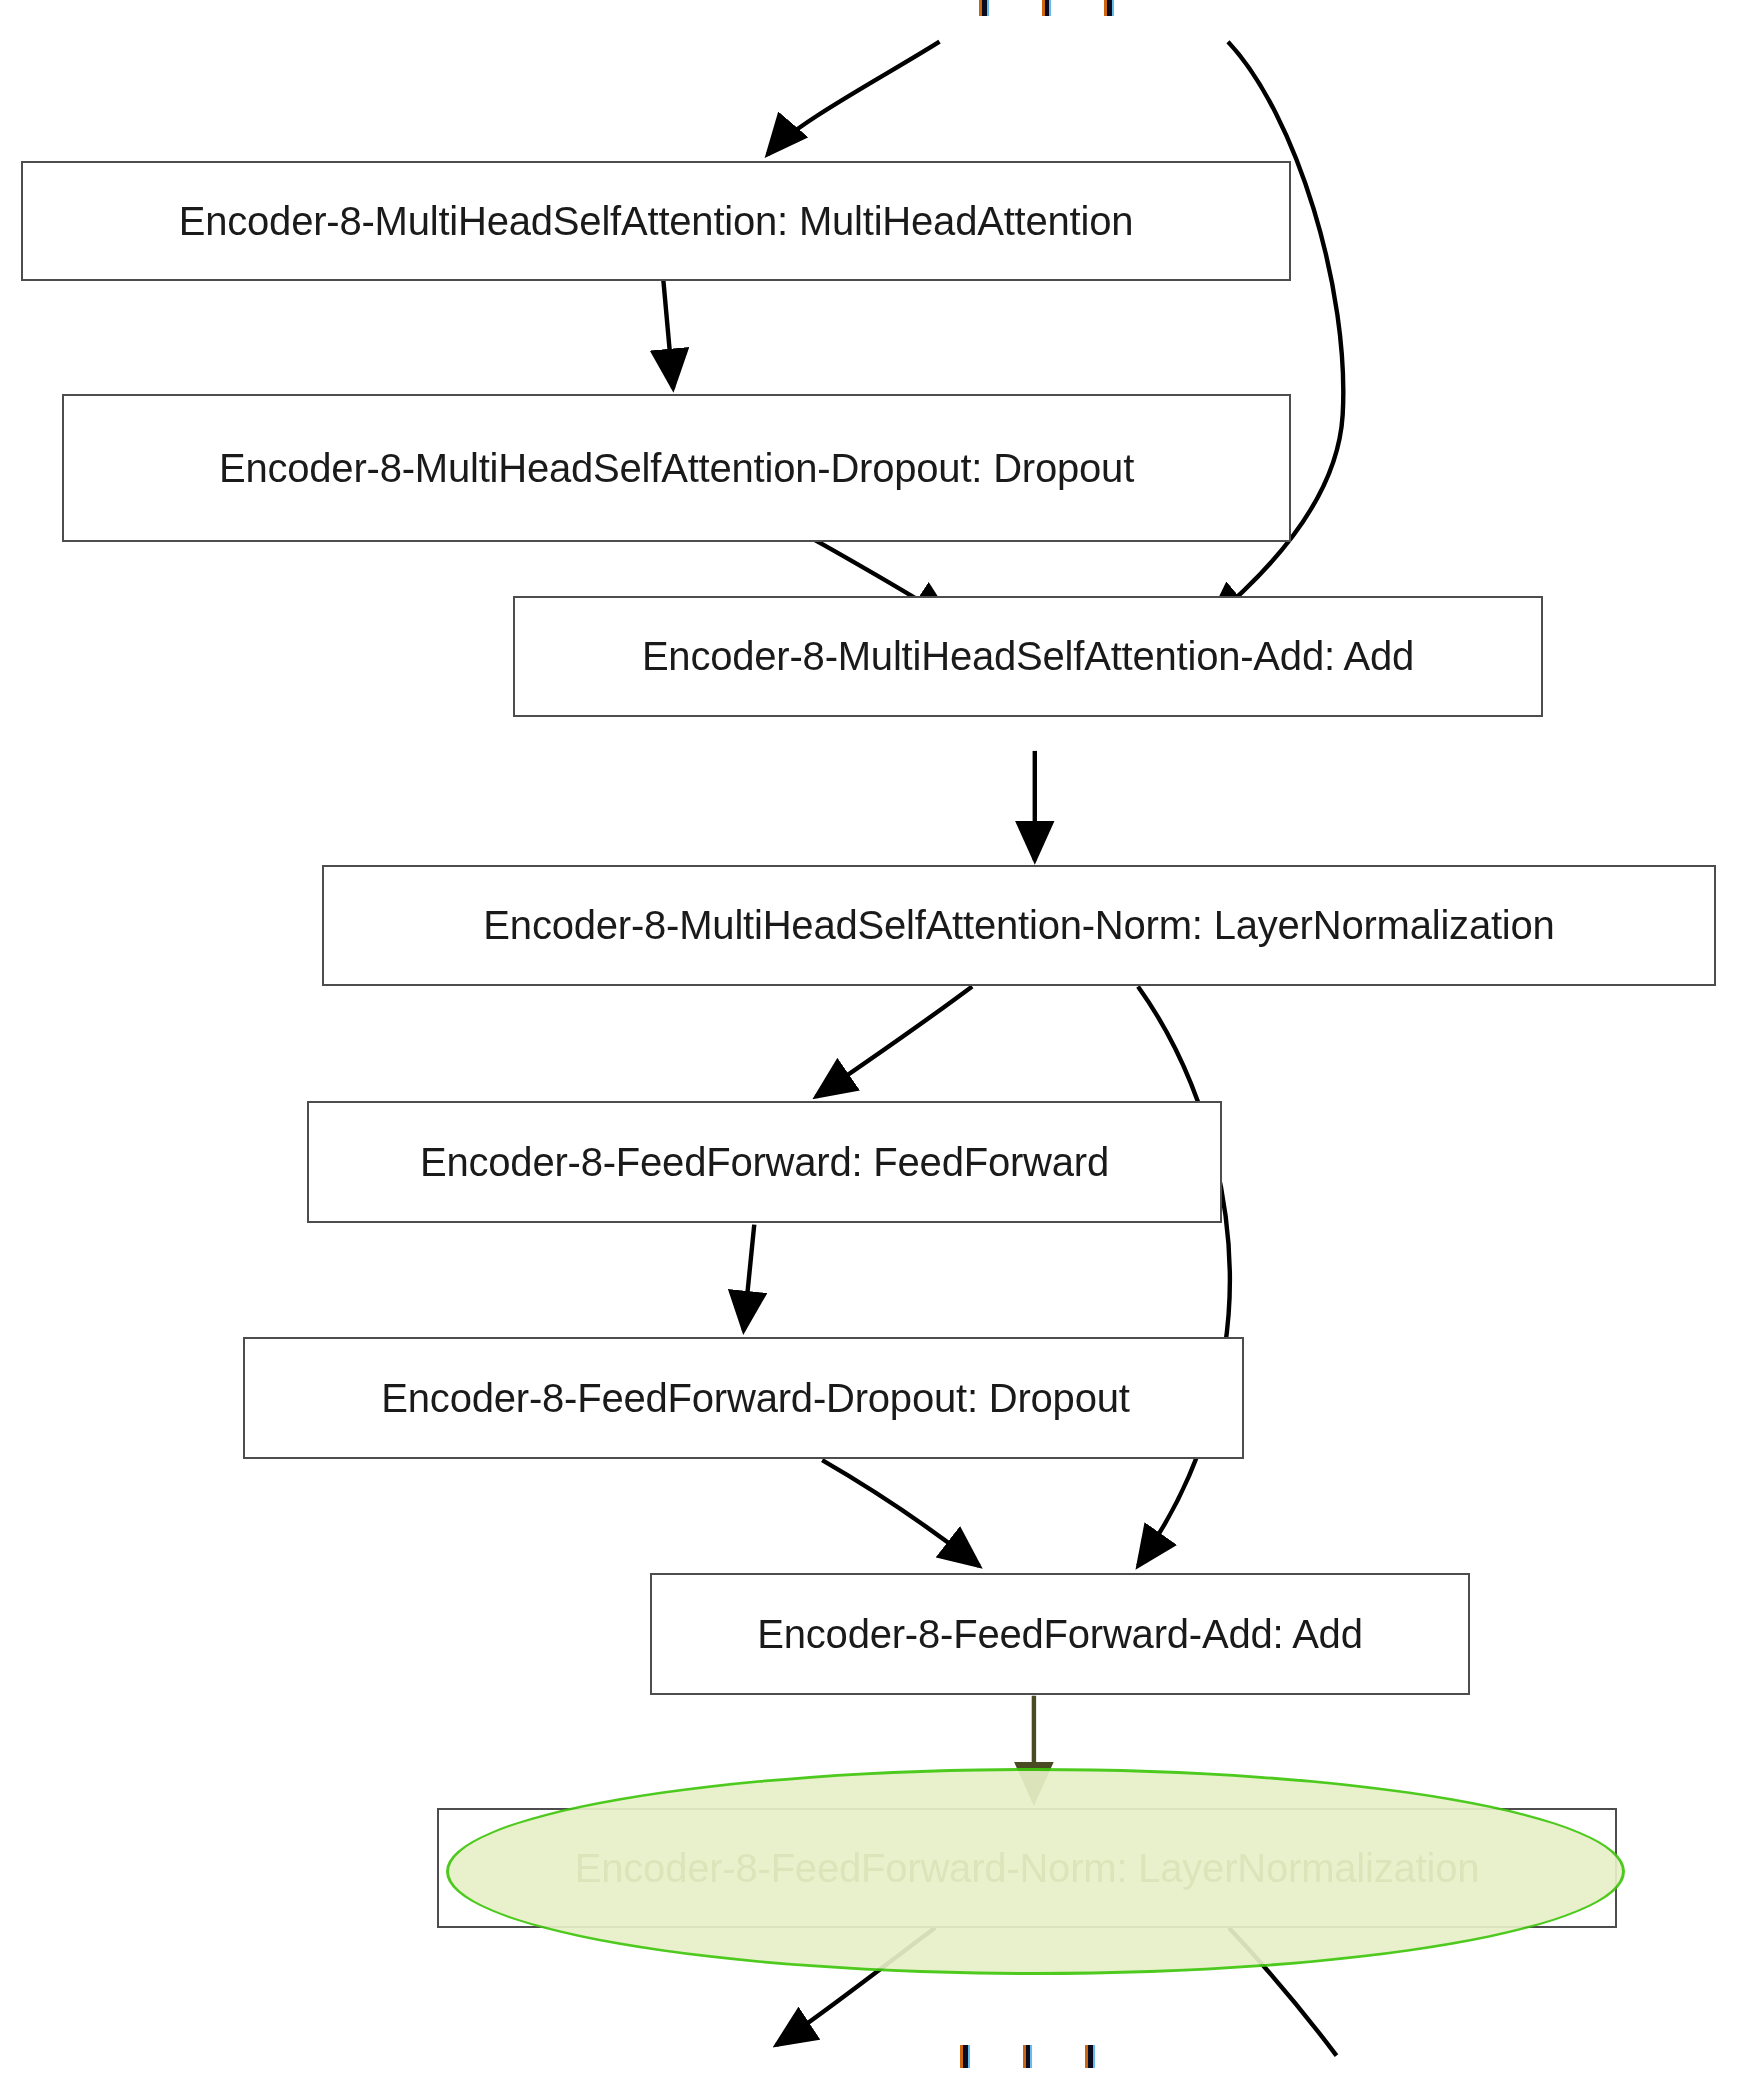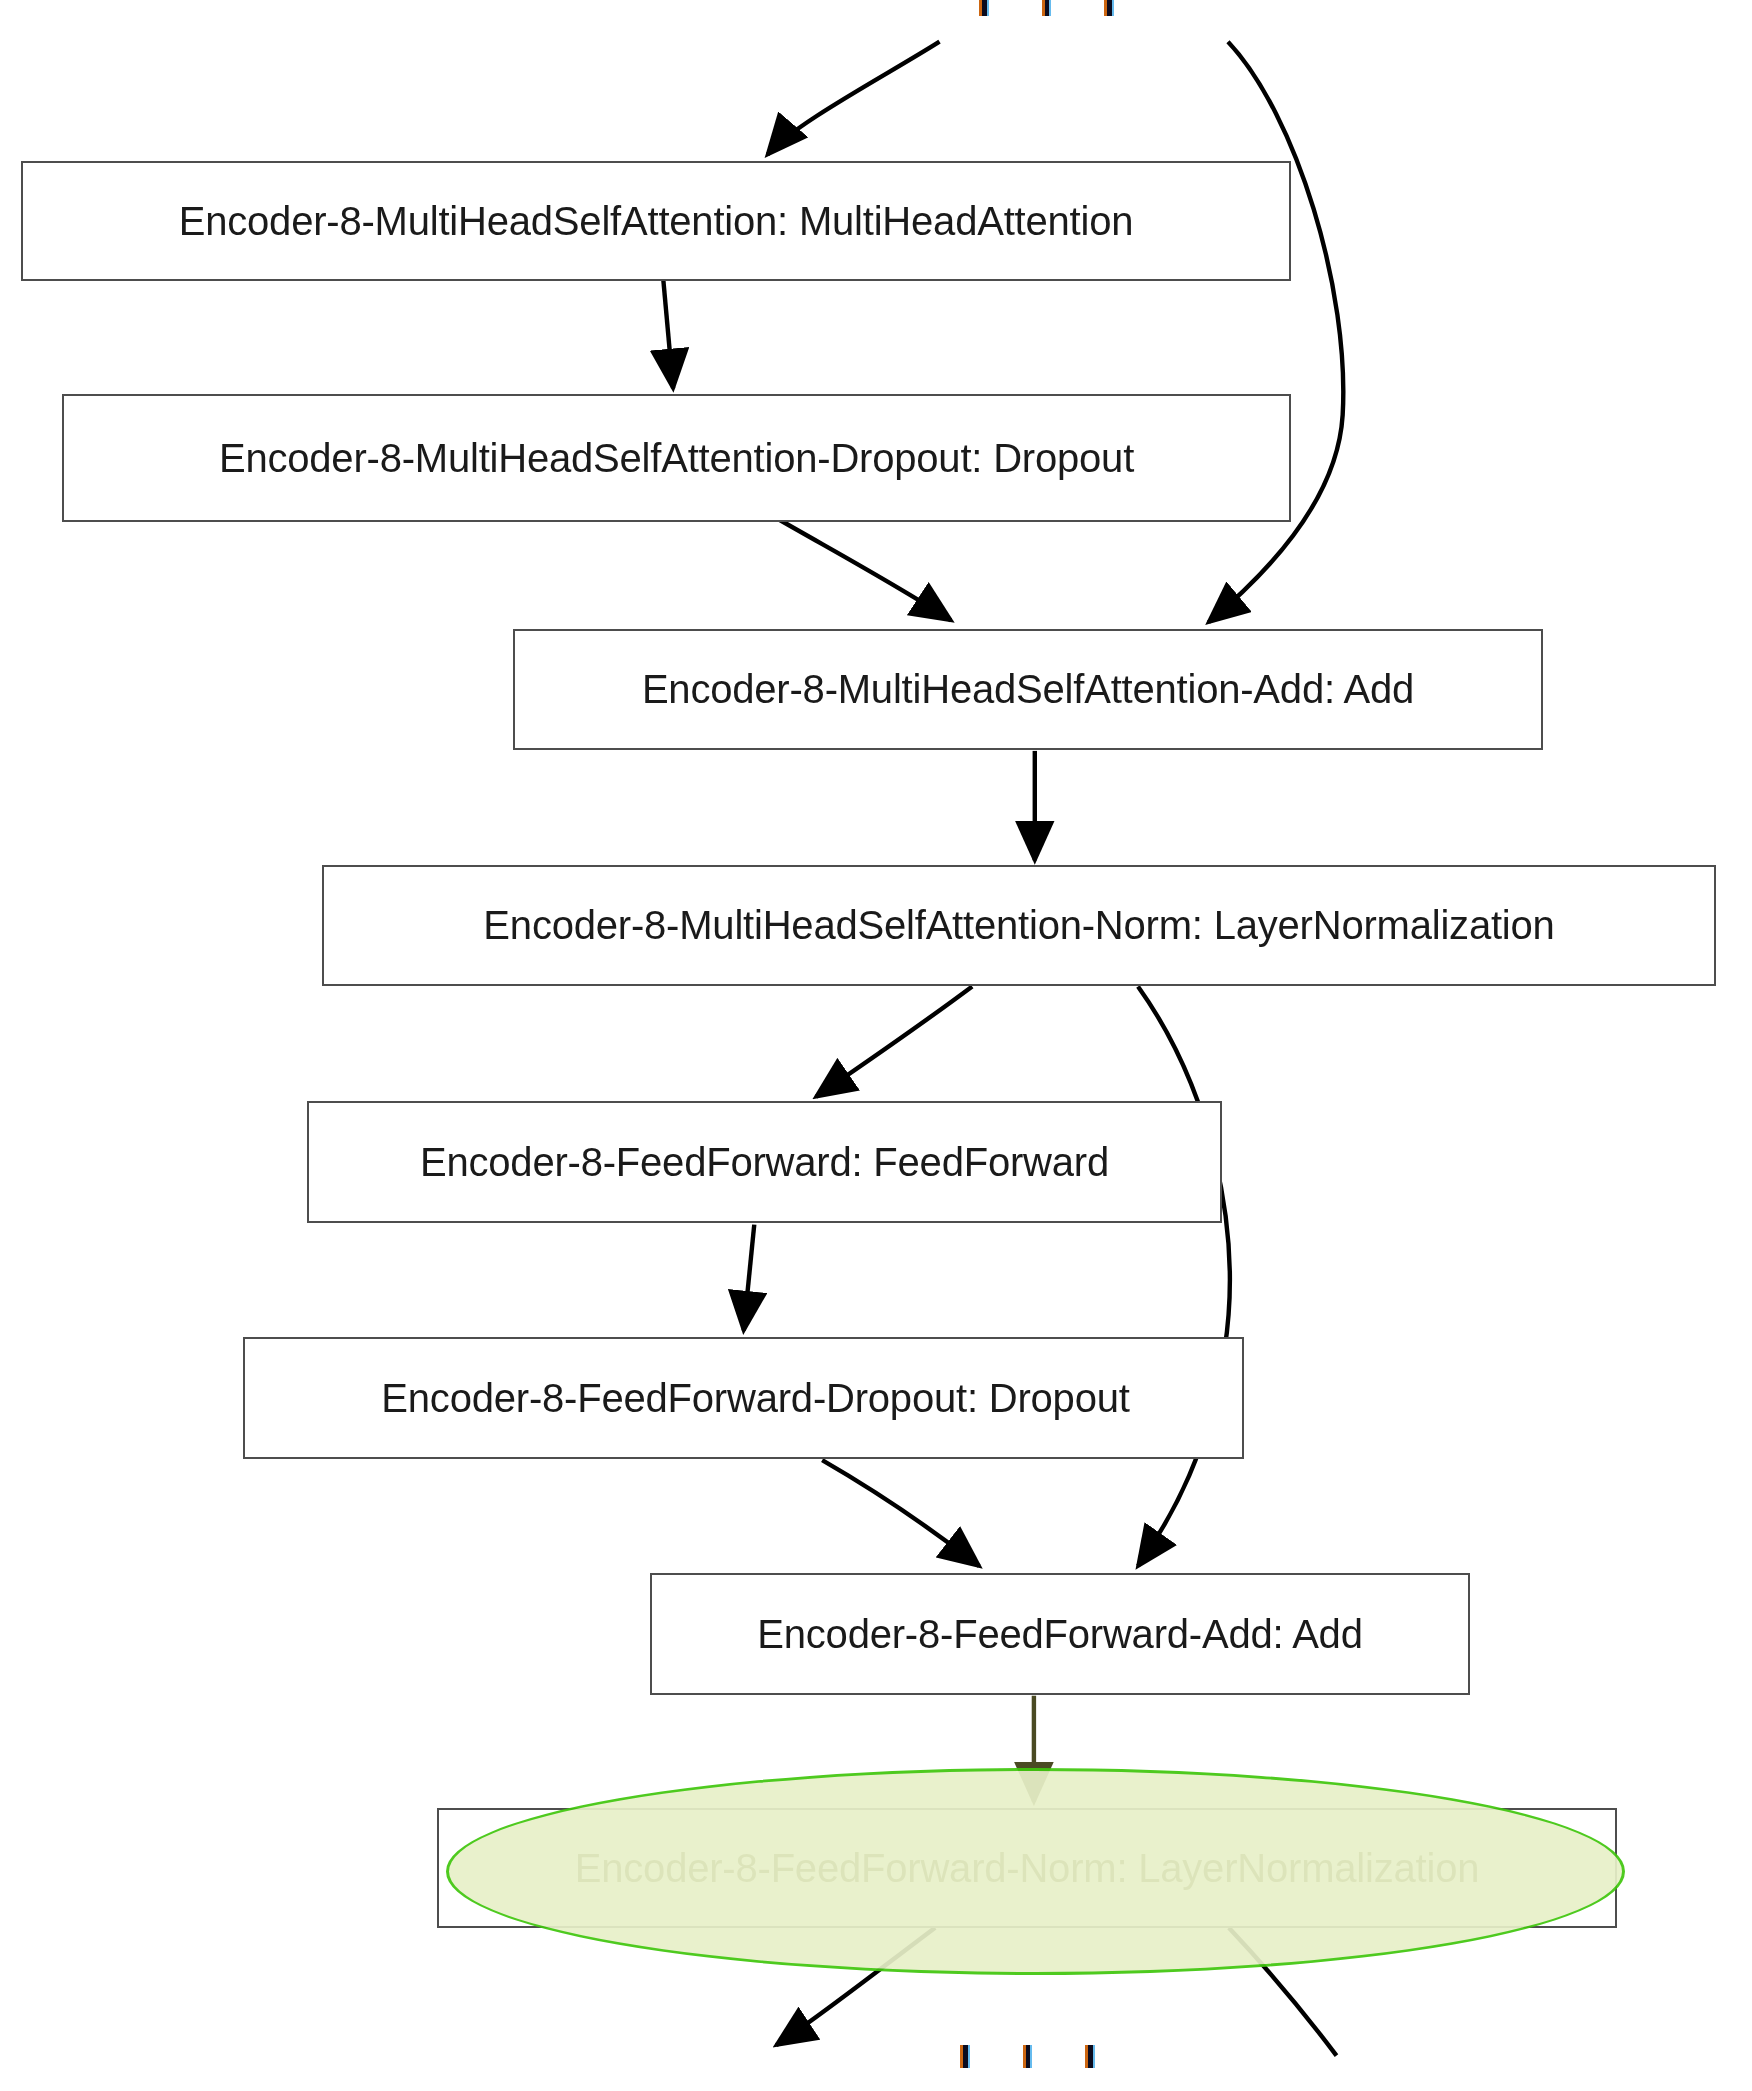--- a/index.html
+++ b/index.html
@@ -123,25 +123,25 @@
   <div class="ellipsis-dots" style="left:979px; top:-7px;">
     <span class="dot"></span>
     <span class="dot"></span>
     <span class="dot"></span>
   </div>
 
   <div class="graph-node" style="left:21px; top:161px; width:1270px; height:120px;">
     <span class="node-label">Encoder-8-MultiHeadSelfAttention: MultiHeadAttention</span>
   </div>
 
-  <div class="graph-node" style="left:62px; top:394px; width:1229px; height:128px;">
+  <div class="graph-node" style="left:62px; top:394px; width:1229px; height:148px;">
     <span class="node-label">Encoder-8-MultiHeadSelfAttention-Dropout: Dropout</span>
   </div>
 
-  <div class="graph-node" style="left:513px; top:629px; width:1030px; height:121px;">
+  <div class="graph-node" style="left:513px; top:596px; width:1030px; height:121px;">
     <span class="node-label">Encoder-8-MultiHeadSelfAttention-Add: Add</span>
   </div>
 
   <div class="graph-node" style="left:322px; top:865px; width:1394px; height:121px;">
     <span class="node-label">Encoder-8-MultiHeadSelfAttention-Norm: LayerNormalization</span>
   </div>
 
   <div class="graph-node" style="left:307px; top:1101px; width:915px; height:122px;text-align:right;">
     <span class="node-label">Encoder-8-FeedForward: FeedForward</span>
   </div>

